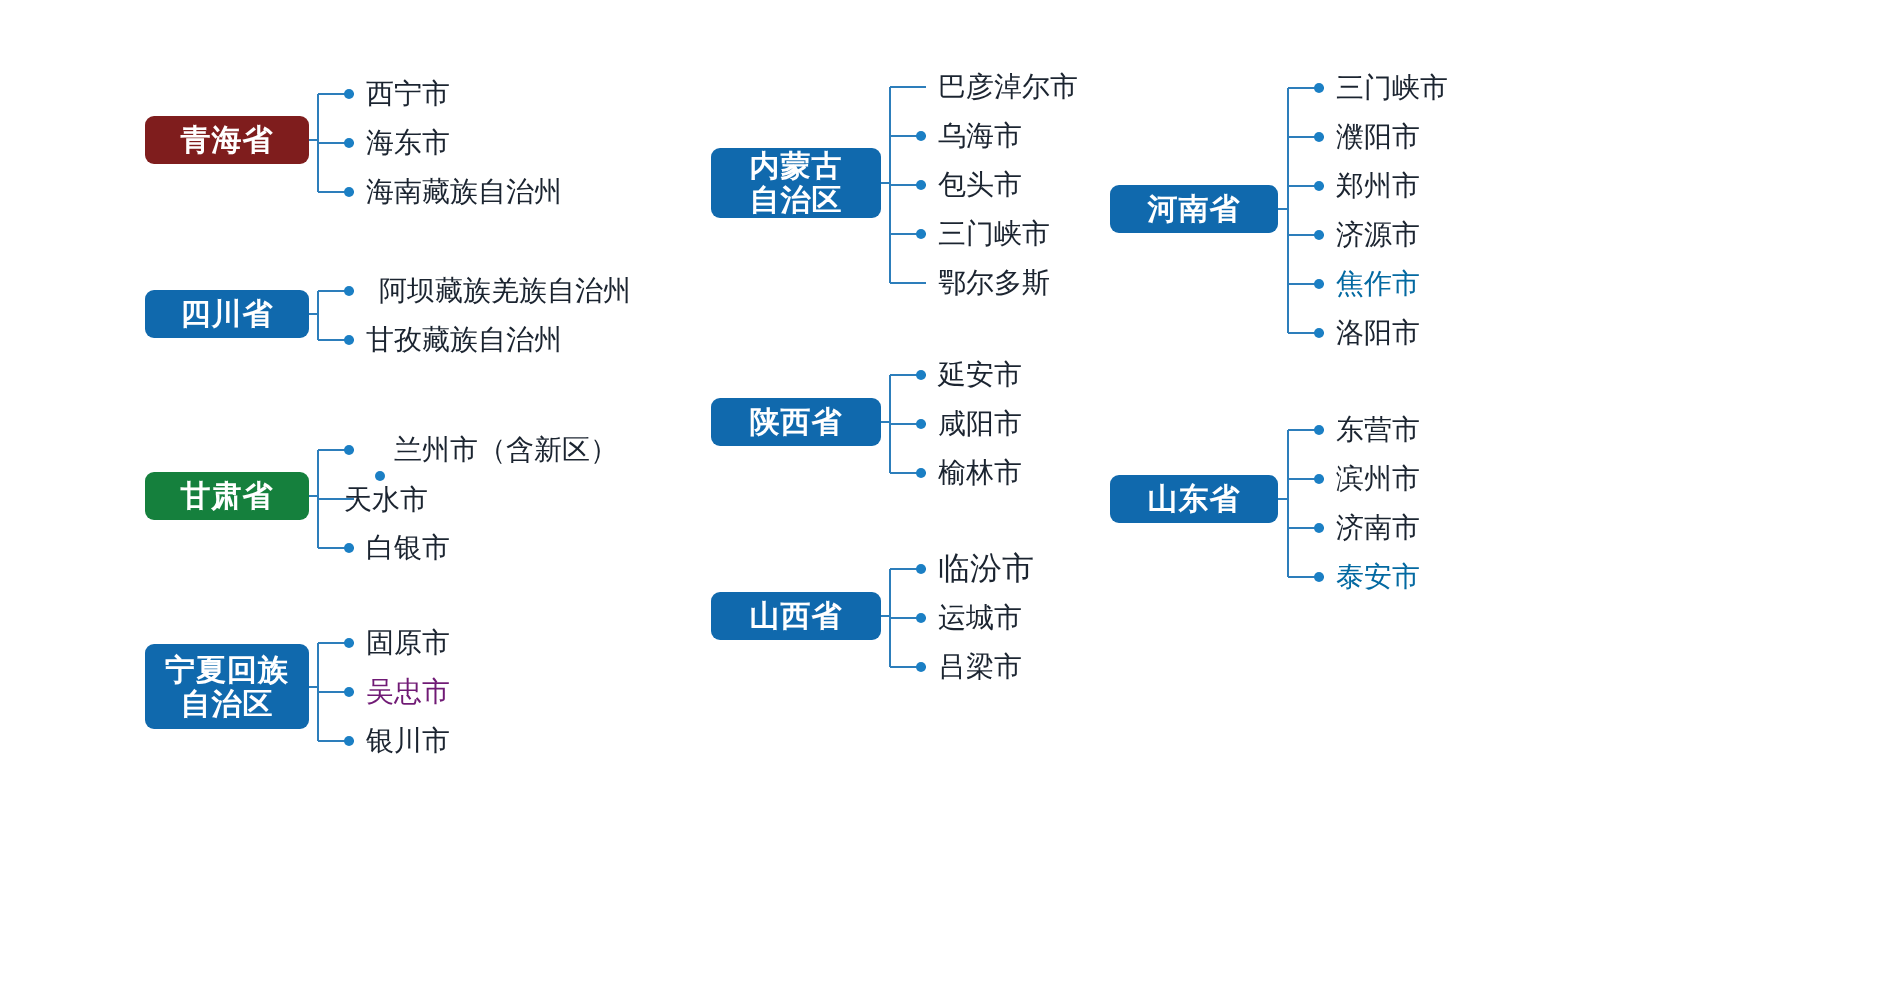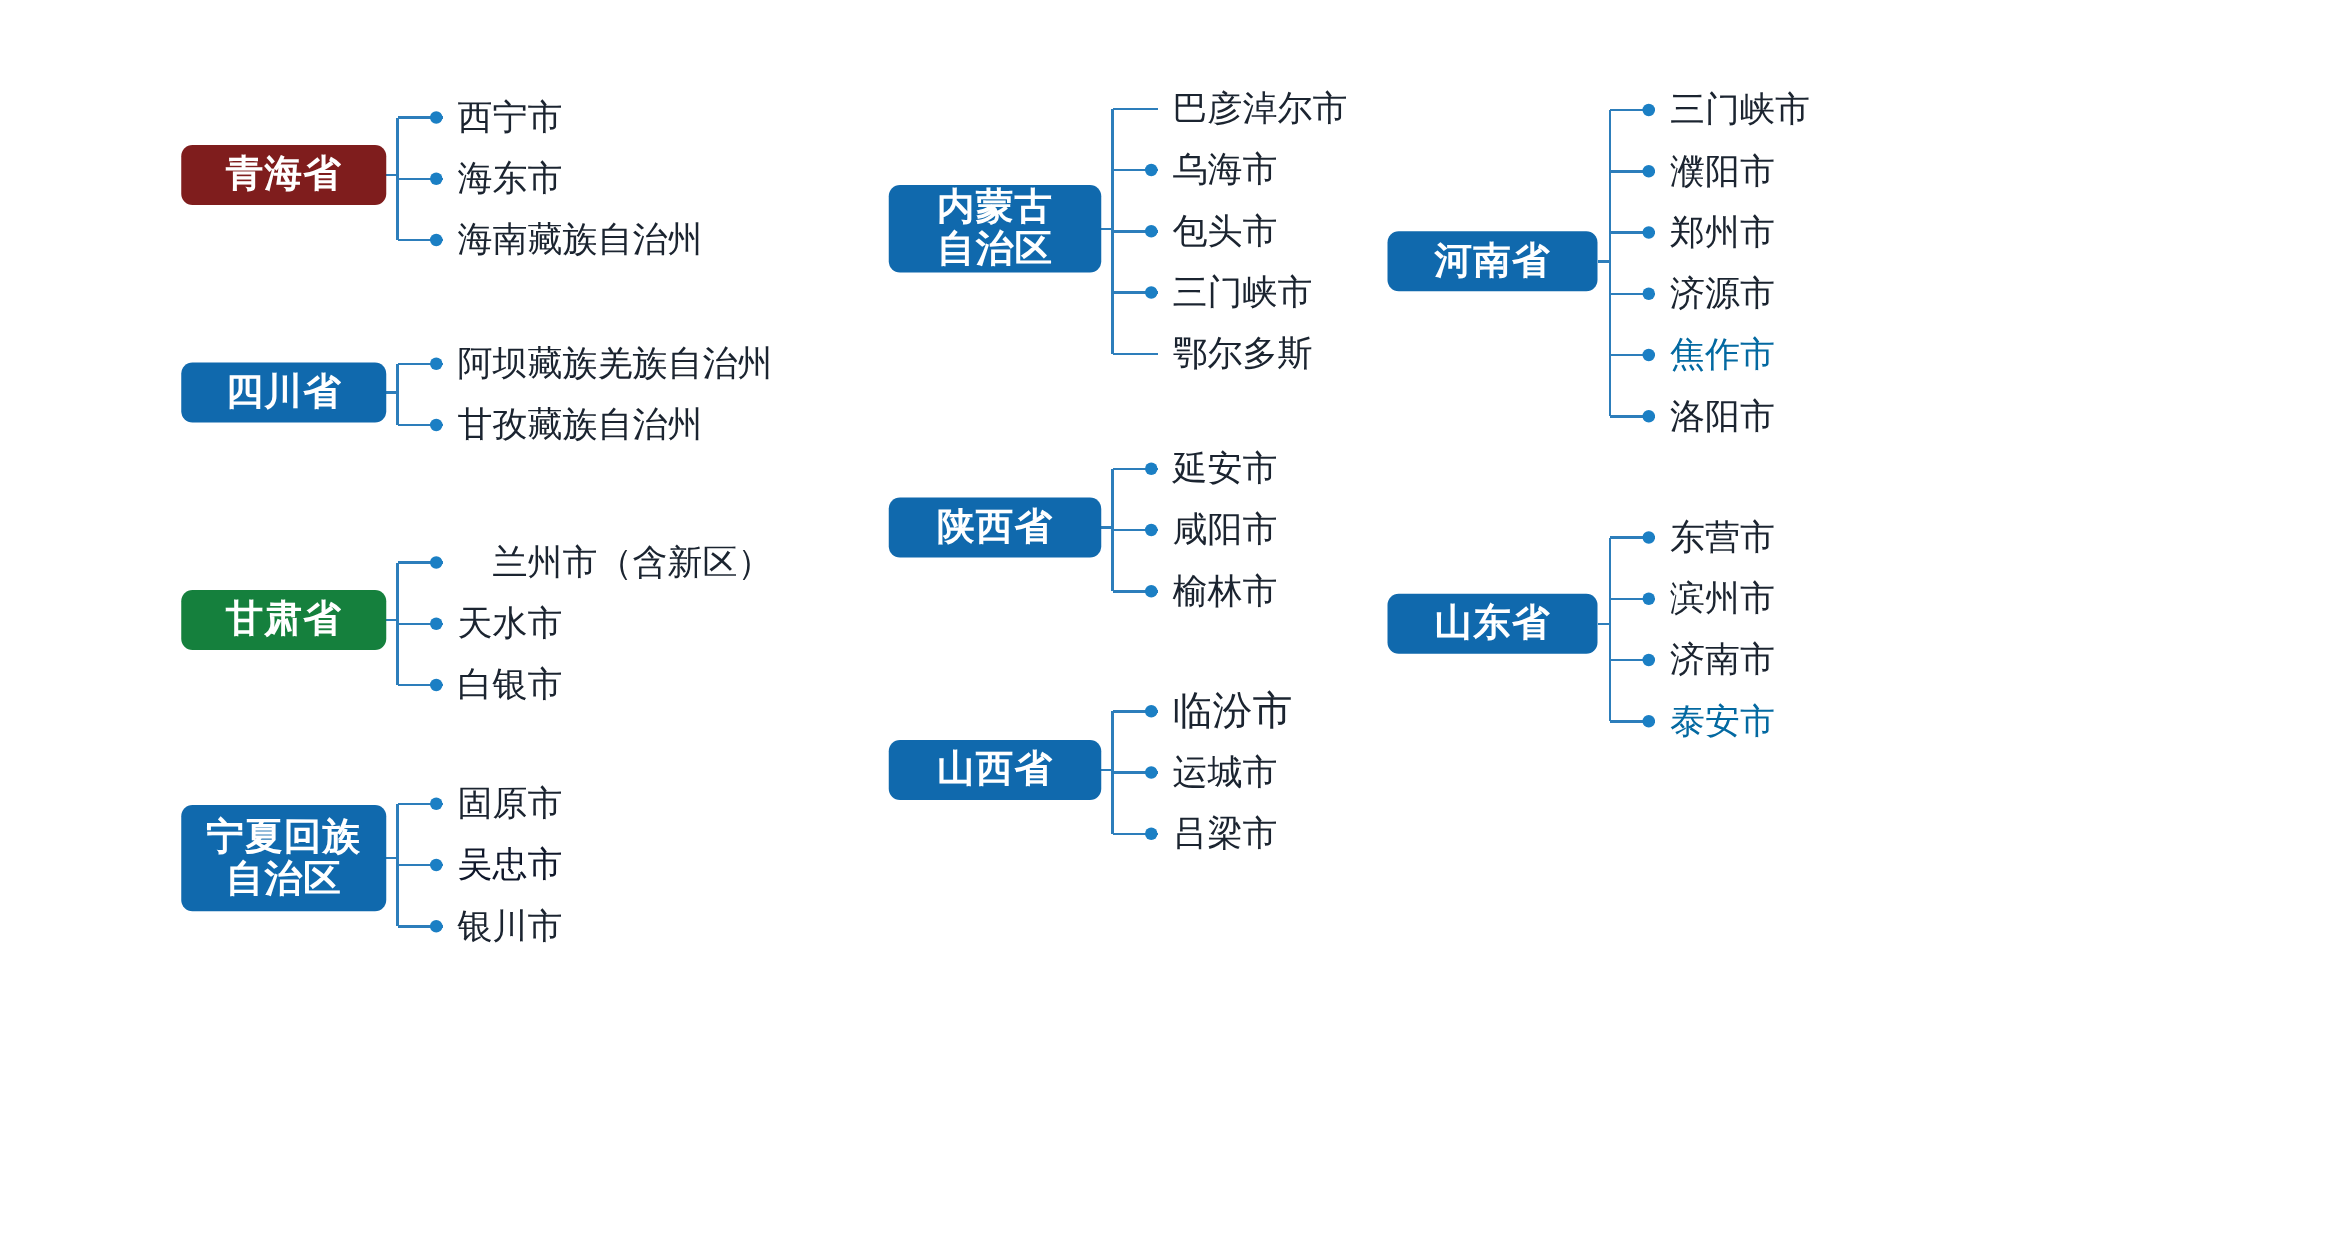--- a/index.html
+++ b/index.html
@@ -81,62 +81,62 @@
       <span style="width: 10px; height: 10px; border-radius: 50%; flex: 0 0 auto; margin-right: 12px; background: rgb(27, 127, 196);"></span>
       <span class="leaf-label">海南藏族自治州</span>
     </div>
     <svg class="connector" width="1878" height="992">
       <line x1="309" y1="314" x2="318" y2="314" stroke="#2D7EBB" stroke-width="2" shape-rendering="crispEdges"></line>
       <line x1="318" y1="291" x2="318" y2="340" stroke="#2D7EBB" stroke-width="2" shape-rendering="crispEdges"></line>
       <line x1="318" y1="291" x2="354" y2="291" stroke="#2D7EBB" stroke-width="2" shape-rendering="crispEdges"></line>
       <line x1="318" y1="340" x2="354" y2="340" stroke="#2D7EBB" stroke-width="2" shape-rendering="crispEdges"></line>
     </svg>
     <div class="chip" style="left: 145px; top: 290px; width: 164px; height: 48px; font-size: 30px; background: rgb(16, 105, 173); color: rgb(255, 255, 255);"><span>四川省</span></div>
-    <div class="leaf" style="position: absolute; left: 344px; top: 263px; height: 56px; font-size: 28px; color: rgb(27, 36, 48);">
+    <div class="leaf" style="position: absolute; left: 344px; top: 263px; height: 56px; font-size: 28px; color: rgb(27, 36, 48); gap: 13px;">
       <span style="width: 10px; height: 10px; border-radius: 50%; flex: 0 0 auto; margin-right: 12px; background: rgb(27, 127, 196);"></span>
       <span class="leaf-label">阿坝藏族羌族自治州</span>
     </div>
     <div class="leaf" style="position: absolute; left: 344px; top: 312px; height: 56px; font-size: 28px; color: rgb(27, 36, 48);">
       <span style="width: 10px; height: 10px; border-radius: 50%; flex: 0 0 auto; margin-right: 12px; background: rgb(27, 127, 196);"></span>
       <span class="leaf-label">甘孜藏族自治州</span>
     </div>
     <svg class="connector" width="1878" height="992">
       <line x1="309" y1="496" x2="318" y2="496" stroke="#2D7EBB" stroke-width="2" shape-rendering="crispEdges"></line>
       <line x1="318" y1="450" x2="318" y2="548" stroke="#2D7EBB" stroke-width="2" shape-rendering="crispEdges"></line>
       <line x1="318" y1="450" x2="354" y2="450" stroke="#2D7EBB" stroke-width="2" shape-rendering="crispEdges"></line>
       <line x1="318" y1="499" x2="354" y2="499" stroke="#2D7EBB" stroke-width="2" shape-rendering="crispEdges"></line>
       <line x1="318" y1="548" x2="354" y2="548" stroke="#2D7EBB" stroke-width="2" shape-rendering="crispEdges"></line>
     </svg>
     <div class="chip" style="left: 145px; top: 472px; width: 164px; height: 48px; font-size: 30px; background: #15803d; color: rgb(255, 255, 255);"><span>甘肃省</span></div>
     <div class="leaf" style="position: absolute; left: 344px; top: 422px; height: 56px; font-size: 28px; color: rgb(27, 36, 48); gap: 28px;">
       <span style="width: 10px; height: 10px; border-radius: 50%; flex: 0 0 auto; margin-right: 12px; background: rgb(27, 127, 196);"></span>
       <span class="leaf-label">兰州市（含新区）</span>
     </div>
-    <div class="leaf" style="position: absolute; left: 344px; top: 471px; height: 56px; font-size: 28px; color: rgb(27, 36, 48);">
+    <div class="leaf" style="position: absolute; left: 344px; top: 471px; height: 56px; font-size: 28px; color: rgb(27, 36, 48); flex-direction: column;">
       <span style="width: 10px; height: 10px; border-radius: 50%; flex: 0 0 auto; margin-right: 12px; background: rgb(27, 127, 196);"></span>
       <span class="leaf-label">天水市</span>
     </div>
     <div class="leaf" style="position: absolute; left: 344px; top: 520px; height: 56px; font-size: 28px; color: rgb(27, 36, 48);">
       <span style="width: 10px; height: 10px; border-radius: 50%; flex: 0 0 auto; margin-right: 12px; background: rgb(27, 127, 196);"></span>
       <span class="leaf-label">白银市</span>
     </div>
     <svg class="connector" width="1878" height="992">
       <line x1="309" y1="686.5" x2="318" y2="686.5" stroke="#2D7EBB" stroke-width="2" shape-rendering="crispEdges"></line>
       <line x1="318" y1="643" x2="318" y2="741" stroke="#2D7EBB" stroke-width="2" shape-rendering="crispEdges"></line>
       <line x1="318" y1="643" x2="354" y2="643" stroke="#2D7EBB" stroke-width="2" shape-rendering="crispEdges"></line>
       <line x1="318" y1="692" x2="354" y2="692" stroke="#2D7EBB" stroke-width="2" shape-rendering="crispEdges"></line>
       <line x1="318" y1="741" x2="354" y2="741" stroke="#2D7EBB" stroke-width="2" shape-rendering="crispEdges"></line>
     </svg>
     <div class="chip" style="left: 145px; top: 644px; width: 164px; height: 85px; font-size: 30px; background: rgb(16, 105, 173); color: rgb(255, 255, 255);"><span>宁夏回族
 自治区</span></div>
     <div class="leaf" style="position: absolute; left: 344px; top: 615px; height: 56px; font-size: 28px; color: rgb(27, 36, 48);">
       <span style="width: 10px; height: 10px; border-radius: 50%; flex: 0 0 auto; margin-right: 12px; background: rgb(27, 127, 196);"></span>
       <span class="leaf-label">固原市</span>
     </div>
-    <div class="leaf" style="position: absolute; left: 344px; top: 664px; height: 56px; font-size: 28px; color: #0f172a;">
+    <div class="leaf" style="position: absolute; left: 344px; top: 664px; height: 56px; font-size: 28px; color: #701a75;">
       <span style="width: 10px; height: 10px; border-radius: 50%; flex: 0 0 auto; margin-right: 12px; background: rgb(27, 127, 196);"></span>
       <span class="leaf-label">吴忠市</span>
     </div>
     <div class="leaf" style="position: absolute; left: 344px; top: 713px; height: 56px; font-size: 28px; color: rgb(27, 36, 48);">
       <span style="width: 10px; height: 10px; border-radius: 50%; flex: 0 0 auto; margin-right: 12px; background: rgb(27, 127, 196);"></span>
       <span class="leaf-label">银川市</span>
     </div>
     <svg class="connector" width="1878" height="992">
       <line x1="881" y1="183" x2="890" y2="183" stroke="#2D7EBB" stroke-width="2" shape-rendering="crispEdges"></line>
       <line x1="890" y1="87" x2="890" y2="283" stroke="#2D7EBB" stroke-width="2" shape-rendering="crispEdges"></line>

